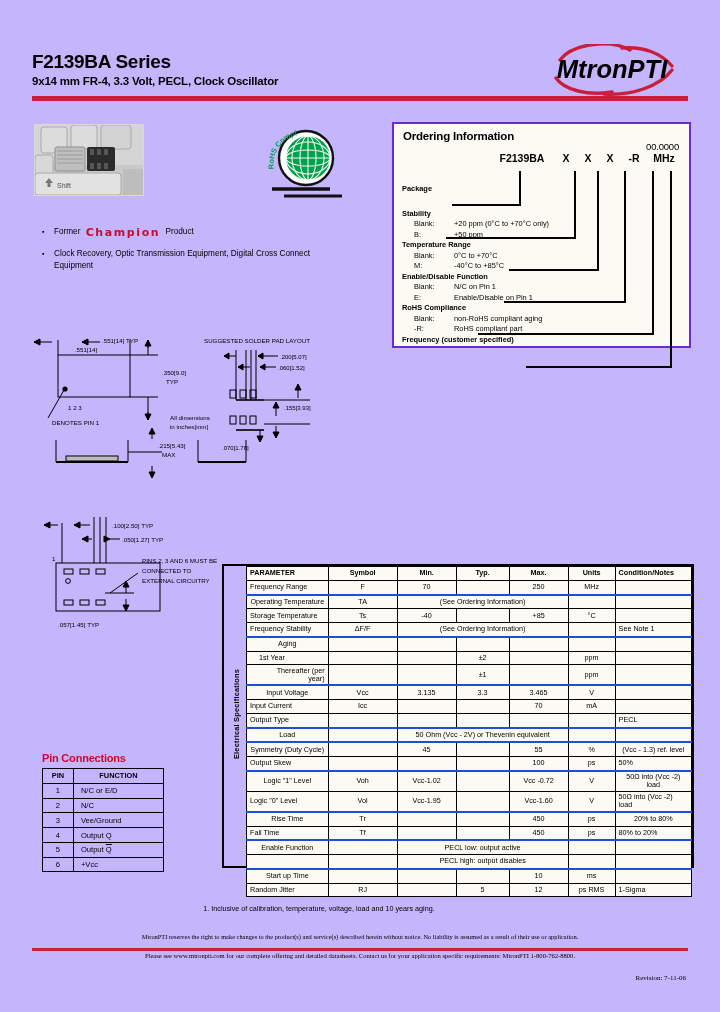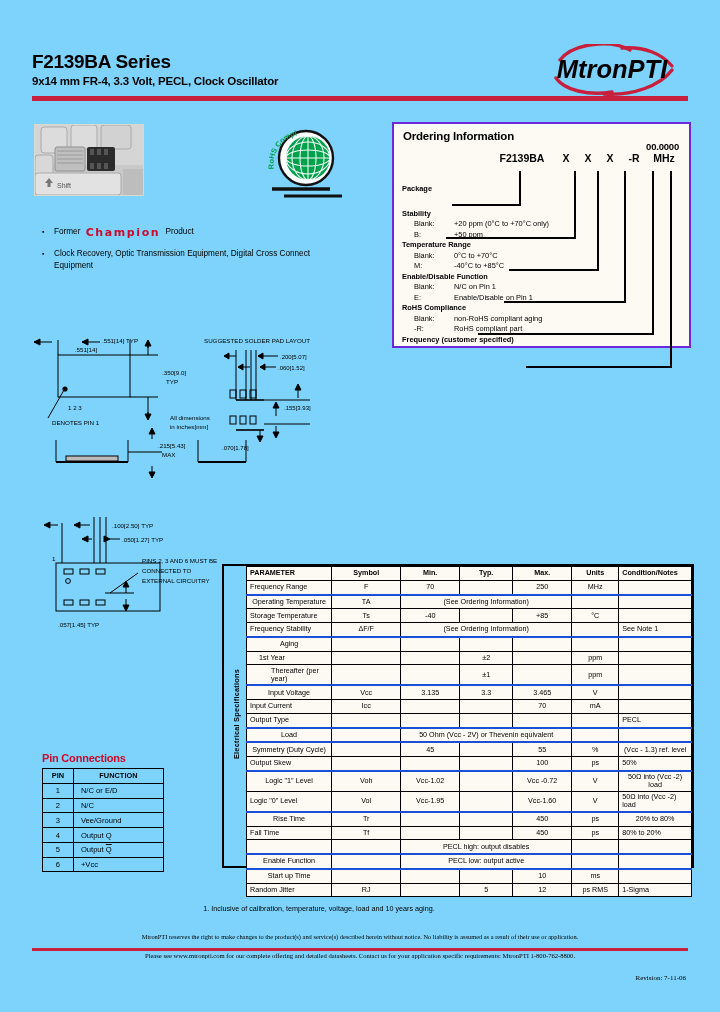--- a/index.html
+++ b/index.html
@@ -4,21 +4,21 @@
 <style>
   html,body{margin:0;padding:0;}
   body{
     width:720px;height:1012px;
     background:#fdfaf3;
     font-family:"Liberation Sans", sans-serif;
     color:#000;
     position:relative;
     overflow:hidden;
   }
-  .page{position:absolute;inset:0;background:#7dd3fc;}
+  .page{position:absolute;inset:0;background:#c4b5fd;}
 
   
   .hdr{position:absolute;left:32px;top:52px;}
   .hdr .series{font-size:19px;font-weight:bold;letter-spacing:-.3px;line-height:1.05;}
   .hdr .subtitle{font-size:11.5px;font-weight:bold;margin-top:3px;letter-spacing:-.2px;}
   .redbar{position:absolute;left:32px;top:96px;width:656px;height:5px;background:#c8203c;}
 
   .logo{position:absolute;right:22px;top:44px;width:172px;height:52px;}
   .logo svg{display:block;}
 
@@ -37,21 +37,21 @@
   .btxt{flex:1;}
   .champ{display:inline-block;vertical-align:-2px;margin:0 3px;}
   .champ .cw{font-size:11px;font-weight:bold;color:#cc0a2a;letter-spacing:1.6px;line-height:1;font-family:"DejaVu Sans",sans-serif;}
   .champ .cu{height:2px;background:#cc0a2a;margin-top:1px;opacity:.85;}
 
   
   .order{position:absolute;left:392px;top:122px;width:295px;height:222px;
          border:2px solid #6d28d9;background:#fdfaf3;}
   .order h2{font-size:11.5px;font-weight:bold;margin:6px 0 0 9px;letter-spacing:-.2px;}
   .pn{position:absolute;left:0;top:28px;width:100%;font-size:10.5px;font-weight:bold;}
-  .pn .freqtop{position:absolute;right:10px;top:-11px;font-size:9.5px;font-weight:bold;letter-spacing:-.2px;}
+  .pn .freqtop{position:absolute;right:10px;top:-11px;font-size:9.5px;font-weight:normal;letter-spacing:-.2px;}
   .pn .row{display:flex;justify-content:flex-end;padding-right:8px;align-items:baseline;}
   .pn .row span{display:inline-block;text-align:center;}
   .ord-list{position:absolute;left:8px;top:60px;font-size:7.4px;line-height:1.42;width:278px;}
   .ord-h{font-weight:bold;}
   .ord-sub{padding-left:12px;}
   .ord-sub b{display:inline-block;width:40px;font-weight:normal;}
   .leader{position:absolute;background:#000;height:1.6px;}
   .vline{position:absolute;background:#000;width:1.6px;}
 
   
@@ -488,21 +488,21 @@
           <tr>
             <td class="l" style="padding-left: 12px;">1st Year</td>
             <td class="c"></td>
             <td class="c"></td>
             <td class="c">±2</td>
             <td class="c"></td>
             <td class="c">ppm</td>
             <td class="l"></td>
           </tr>
           <tr>
-            <td class="l" style="padding-left: 24px;">Thereafter (per year)</td>
+            <td class="l" style="padding-left: 12px; text-align: right;">Thereafter (per year)</td>
             <td class="c"></td>
             <td class="c"></td>
             <td class="c">±1</td>
             <td class="c"></td>
             <td class="c">ppm</td>
             <td class="l"></td>
           </tr>
           <tr>
             <td class="l bt">Input Voltage</td>
             <td class="c bt">Vcc</td>
@@ -585,32 +585,32 @@
           <tr>
             <td class="l">Fall Time</td>
             <td class="c">Tf</td>
             <td class="c"></td>
             <td class="c"></td>
             <td class="c">450</td>
             <td class="c">ps</td>
             <td class="l">80% to 20%</td>
           </tr>
           <tr>
+            <td class="l bt">Enable Function</td>
+            <td class="c bt"></td>
+            <td class="c bt" colspan="3">PECL low: output active</td>
+            <td class="c bt"></td>
+            <td class="l bt"></td>
+          </tr>
+          <tr>
             <td class="l"></td>
             <td class="c"></td>
             <td class="c" colspan="3">PECL high: output disables</td>
             <td class="c"></td>
             <td class="l"></td>
-          </tr>
-          <tr>
-            <td class="l bt">Enable Function</td>
-            <td class="c bt"></td>
-            <td class="c bt" colspan="3">PECL low: output active</td>
-            <td class="c bt"></td>
-            <td class="l bt"></td>
           </tr>
           <tr>
             <td class="l bt">Start up Time</td>
             <td class="c bt"></td>
             <td class="c bt"></td>
             <td class="c bt"></td>
             <td class="c bt">10</td>
             <td class="c bt">ms</td>
             <td class="l bt"></td>
           </tr>

